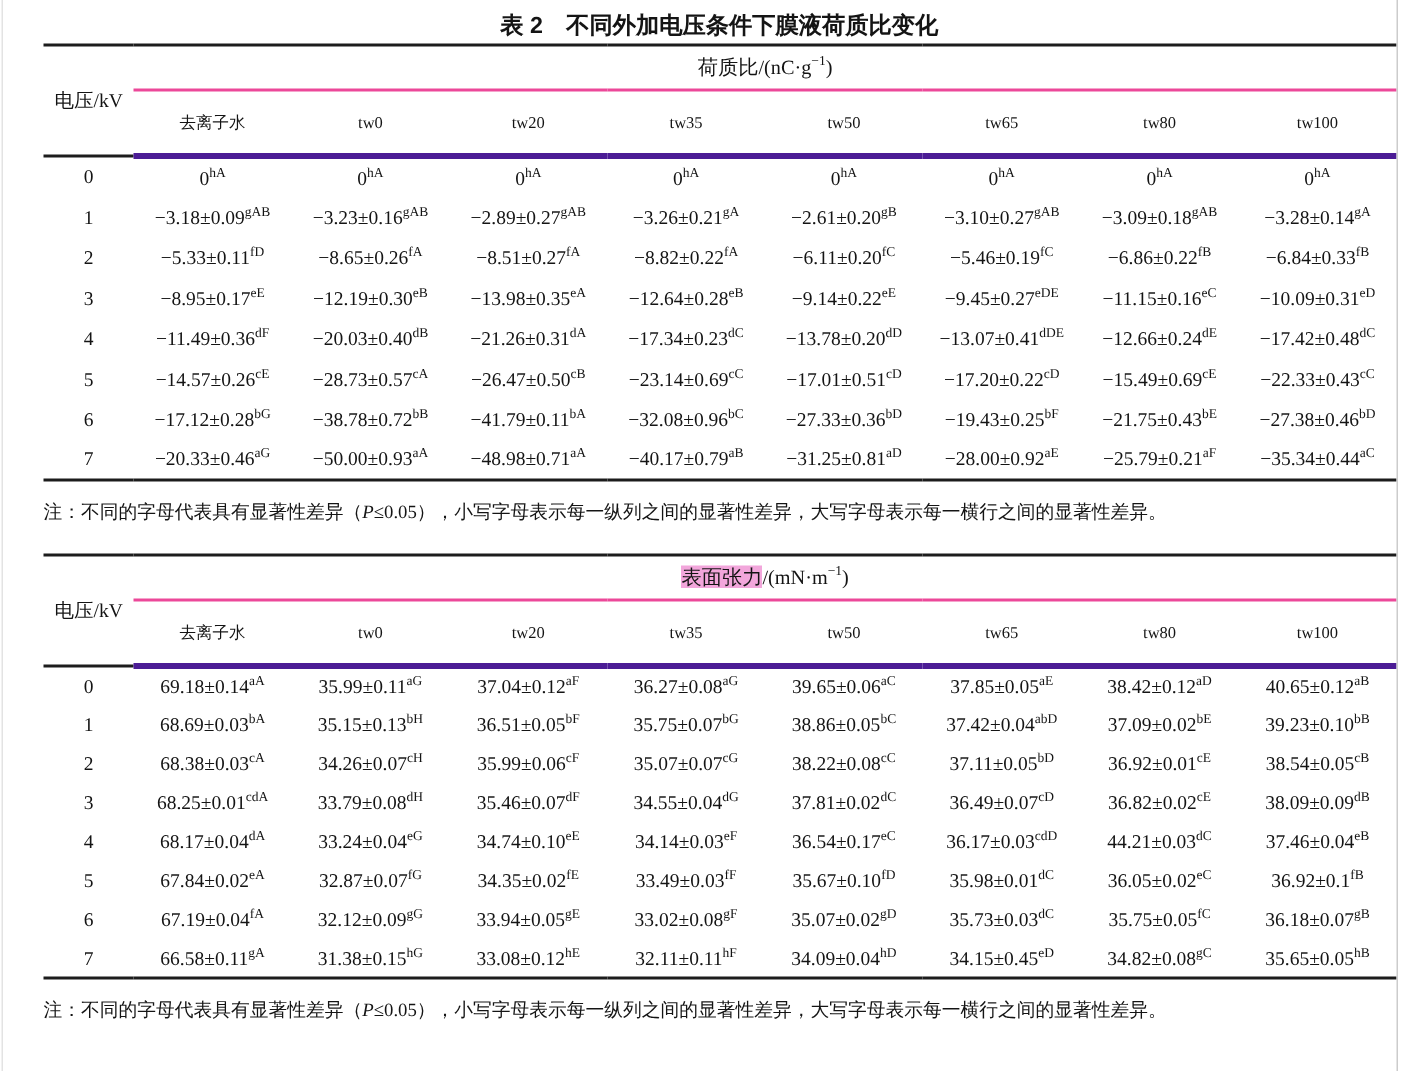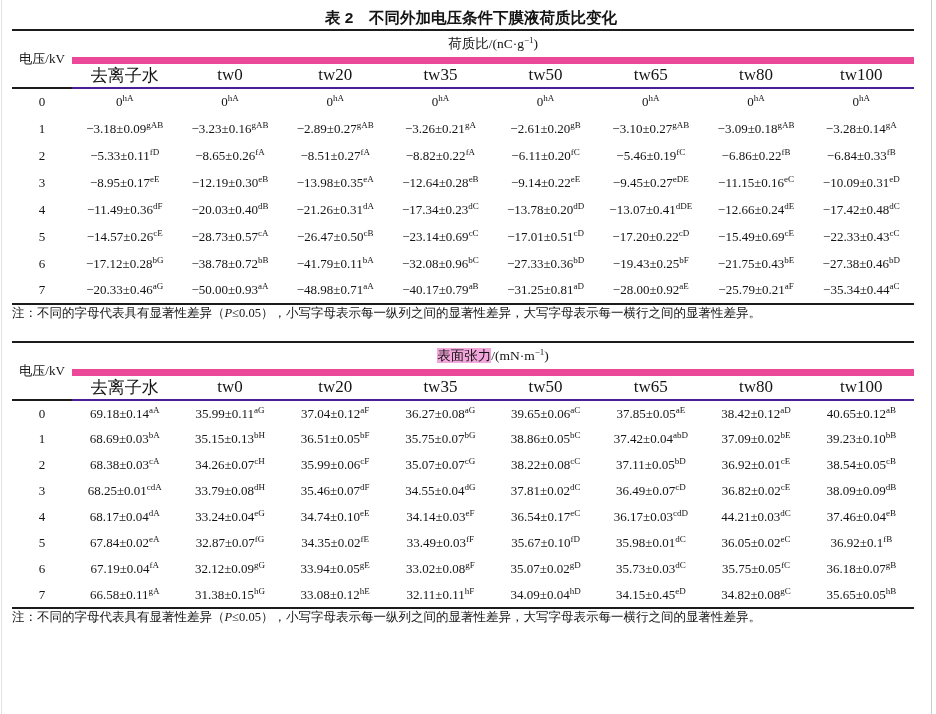--- a/index.html
+++ b/index.html
@@ -3,48 +3,48 @@
 <meta charset="utf-8">
 <style>
   * { margin:0; padding:0; box-sizing:border-box; }
   html,body { background:#ffffff; }
   body {
     width:936px; height:714px; position:relative; overflow:hidden;
     font-family:"Liberation Serif","DejaVu Serif",serif; color:#141414;
   }
   .edge-left  { position:absolute; left:1px;  top:0; bottom:0; width:1px; background:#e3e3e3; }
   .edge-right { position:absolute; right:4px; top:0; bottom:0; width:1px; background:#cccccc; }
-  .content { padding:8px 6px 0 12px; }
+  .content { padding:8px 6px 0 29px; }
 
   .title-cn {
     text-align:center; font-weight:bold; font-size:15.5px; line-height:19px;
     font-family:"Liberation Sans","DejaVu Sans",sans-serif; margin-bottom:2px;
   }
   .title-en {
     text-align:center; font-weight:bold; font-size:14.5px; line-height:19px;
     margin-bottom:6px;
   }
 
   table {
     width:902px; border-collapse:collapse; table-layout:fixed;
     border-top:2px solid #1c1c1c; border-bottom:2px solid #1c1c1c;
     font-size:13px;
   }
   col.c-volt { width:60px; }
   col.c-data { width:105px; }
 
   td { text-align:center; vertical-align:middle; }
   td.voltage-head { border-bottom:2px solid #1c1c1c; font-size:13px; }
-  td.spanner { border-bottom:7px solid #ec4899; height:30px; font-size:13.5px; }
-  tr.cols-row td { border-bottom:2px solid #4c1d95; height:28px; font-size:17px; }
+  td.spanner { border-bottom:2px solid #ec4899; height:30px; font-size:13.5px; }
+  tr.cols-row td { border-bottom:4px solid #4c1d95; height:44px; font-size:11px; }
   .s2 tbody td { height:27px; }
   .s3 tbody td { height:26px; }
   sup { font-size:9px; line-height:0; }
 
-  .note { margin-top:0; font-size:12.5px; line-height:16px; }
+  .note { margin-top:12px; font-size:12.5px; line-height:16px; }
   .note i { font-style:italic; }
 
   .gap { height:20px; }
 
   .hl { background:#F2A6DB; }
 </style>
 </head>
 <body>
 
 <div class="edge-left"></div>

